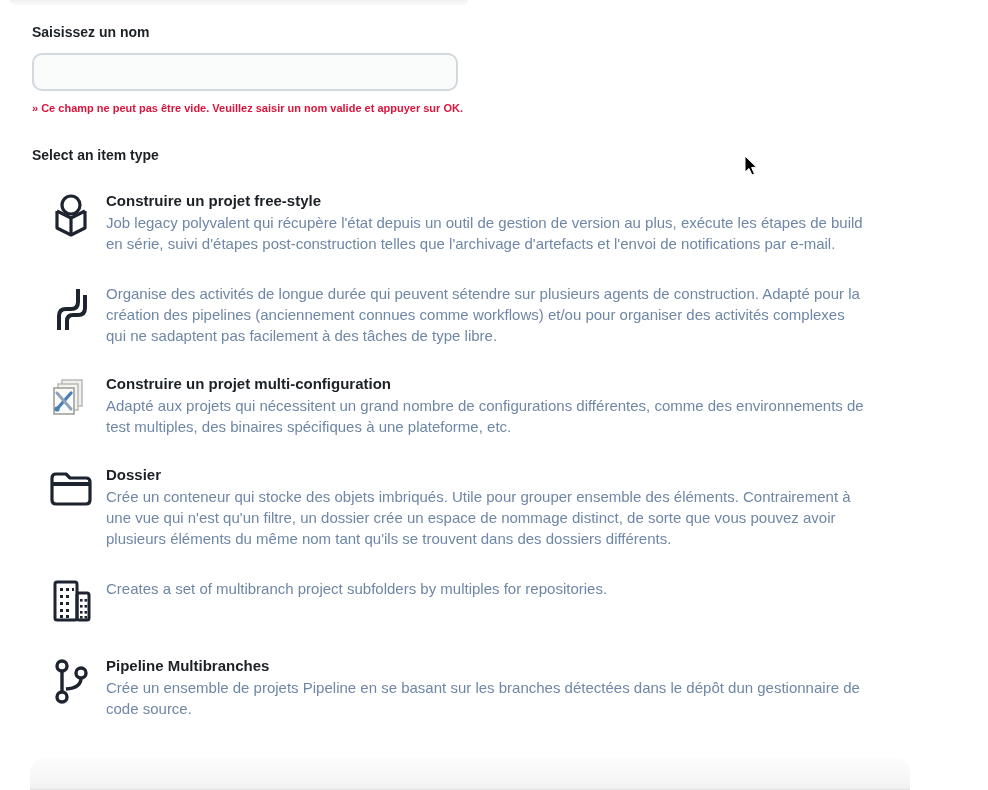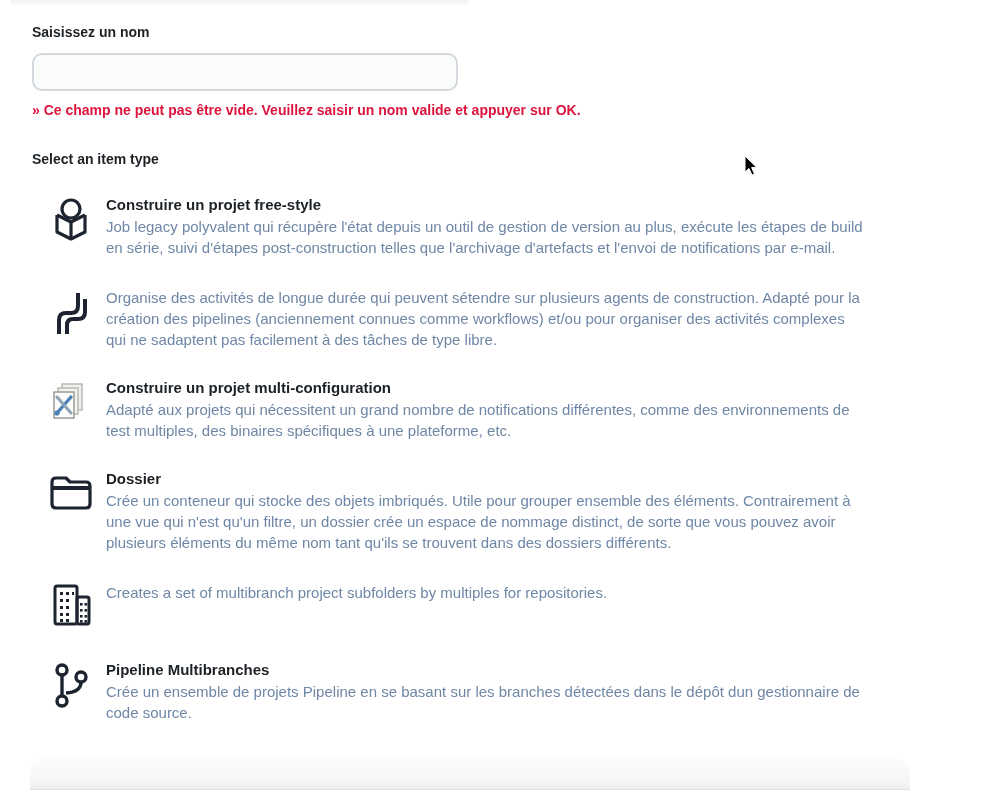--- a/index.html
+++ b/index.html
@@ -36,21 +36,21 @@
     border: 2px solid #d3d7de;
     border-radius: 10px;
     background: #fafbfb;
     outline: none;
     font-size: 14px;
     padding: 0 10px;
     font-family: inherit;
   }
   .error-text {
     margin-top: 11px;
-    font-size: 14px;
+    font-size: 11px;
     font-weight: 600;
     color: #dc143c;
   }
   .section-label {
     margin-top: 33px;
     font-size: 14px;
     font-weight: 600;
     color: #1c2126;
   }
   .item-list { margin-top: 2px; }
@@ -150,21 +150,21 @@
           <rect x="14" y="5" width="20" height="26" fill="#f0f0ee" stroke="#b9b9b4" stroke-width="1.5"></rect>
           <rect x="10" y="9" width="20" height="26" fill="#f4f4f2" stroke="#b9b9b4" stroke-width="1.5"></rect>
           <rect x="6" y="13" width="20" height="26" fill="#fbfbfa" stroke="#9a9a95" stroke-width="1.5"></rect>
           <line x1="9" y1="34" x2="23" y2="18" stroke="#4a7fb5" stroke-width="3.4" stroke-linecap="round"></line>
           <line x1="9" y1="18" x2="23" y2="34" stroke="#8ea3b8" stroke-width="3" stroke-linecap="round"></line>
           <circle cx="9" cy="34" r="2.6" fill="#4a7fb5"></circle>
         </svg>
       </span>
       <div class="item-body">
         <div class="item-title">Construire un projet multi-configuration</div>
-        <div class="item-desc">Adapté aux projets qui nécessitent un grand nombre de notifications différentes, comme des environnements de test multiples, des binaires spécifiques à une plateforme, etc.</div>
+        <div class="item-desc">Adapté aux projets qui nécessitent un grand nombre de configurations différentes, comme des environnements de test multiples, des binaires spécifiques à une plateforme, etc.</div>
       </div>
     </div>
 
     <div class="item">
       <span class="item-icon">
         <svg class="line-ic" width="48" height="44" viewBox="0 0 48 44">
           <path d="M5 12 Q5 8 9 8 H19 L23 12 H39 Q43 12 43 16 V34 Q43 38 39 38 H9 Q5 38 5 34 Z"></path>
           <path d="M5 18 H43" style="stroke-width:4"></path>
         </svg>
       </span>

